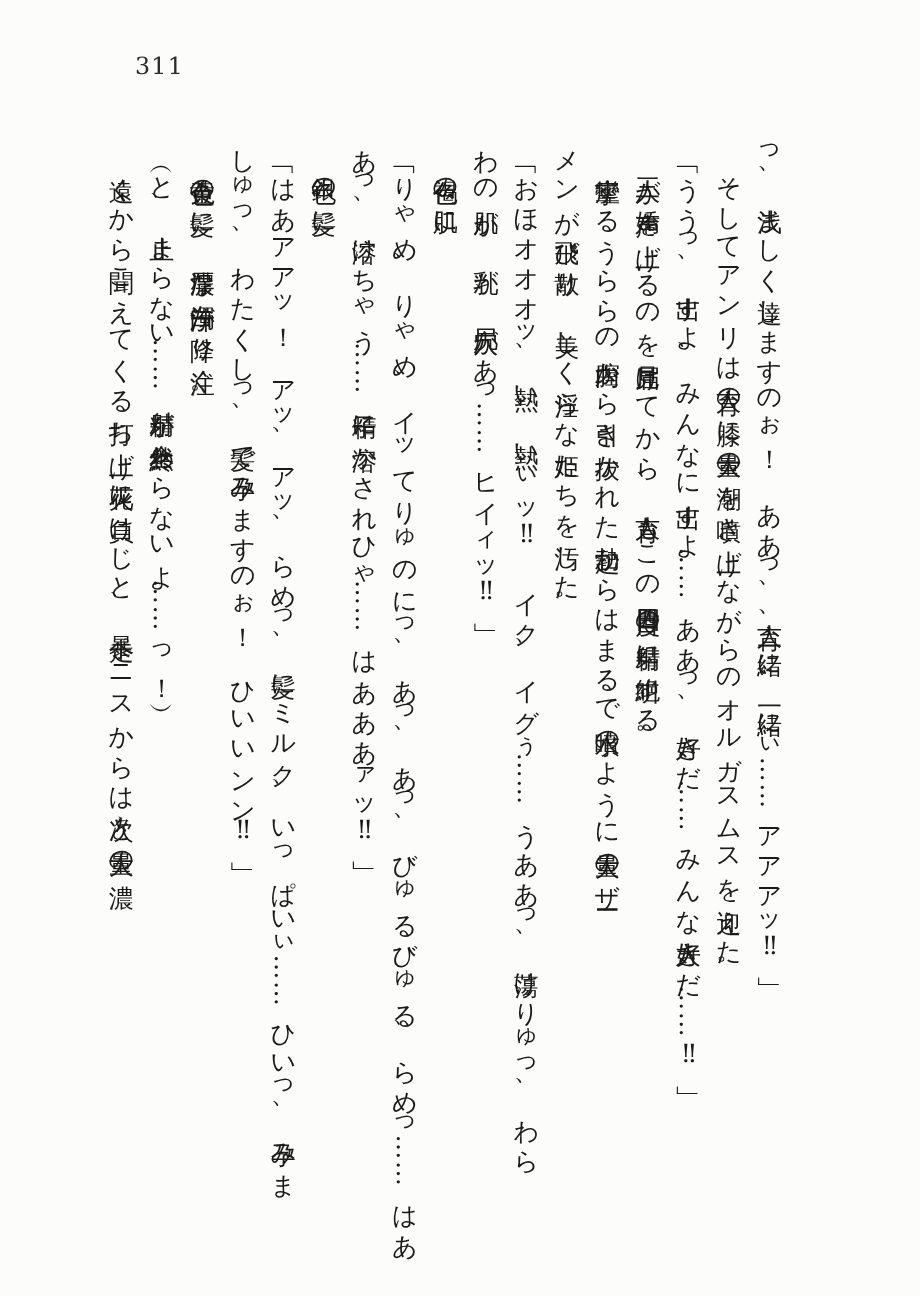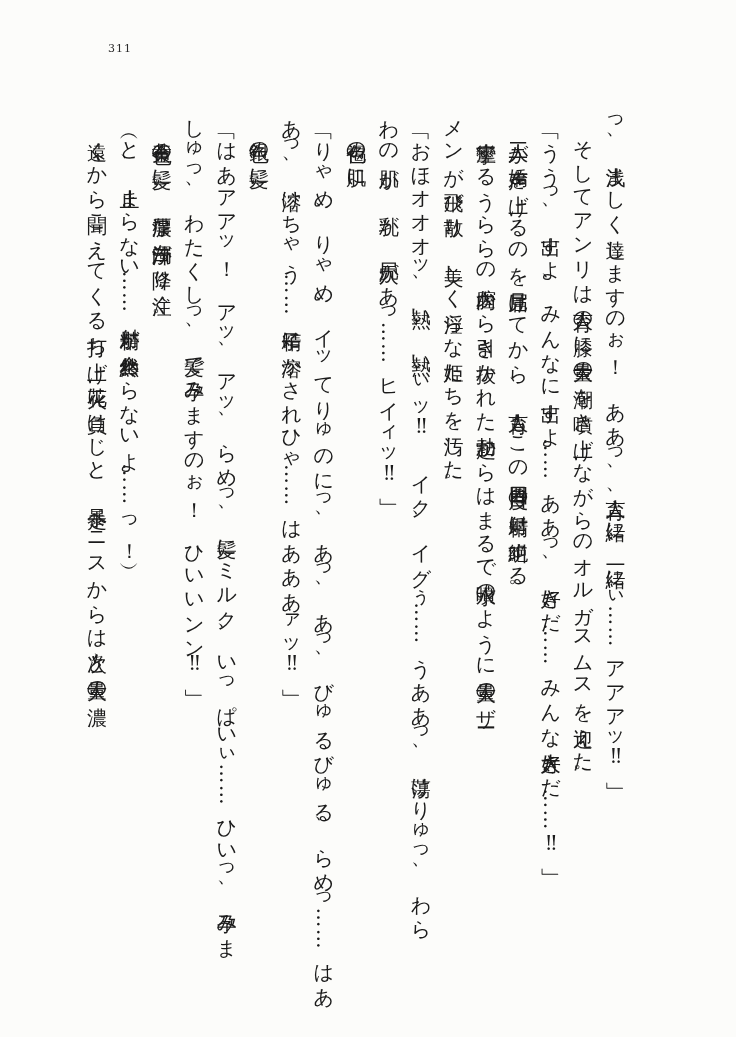--- a/index.html
+++ b/index.html
@@ -11,21 +11,21 @@
     width: 736px;
     height: 1037px;
     background: #fcfcfa;
     overflow: hidden;
     font-family: "DejaVu Serif", "Liberation Serif", serif;
   }
   .page-number {
     position: absolute;
     left: 108px;
     top: 42px;
-    font-size: 11px;
+    font-size: 19px;
     letter-spacing: 1px;
     color: #2b2b2b;
   }
   .text-block {
     position: absolute;
     top: 106px;
     right: 104px;
     height: 846px;
     writing-mode: vertical-rl;
     text-orientation: mixed;

